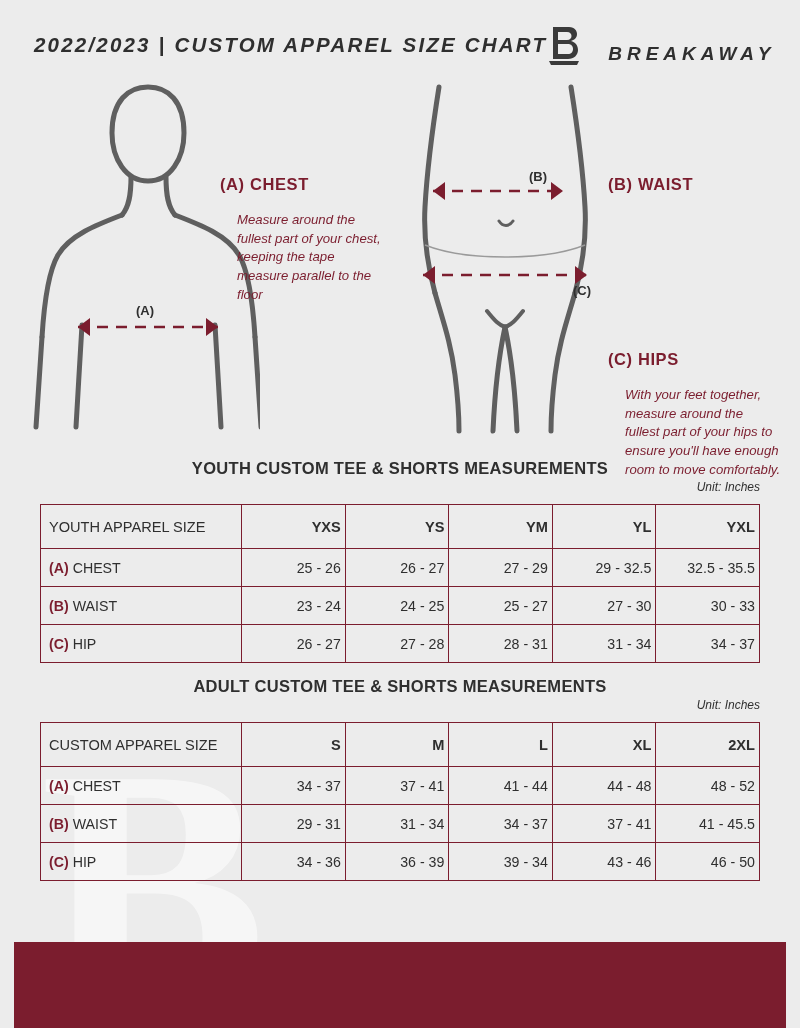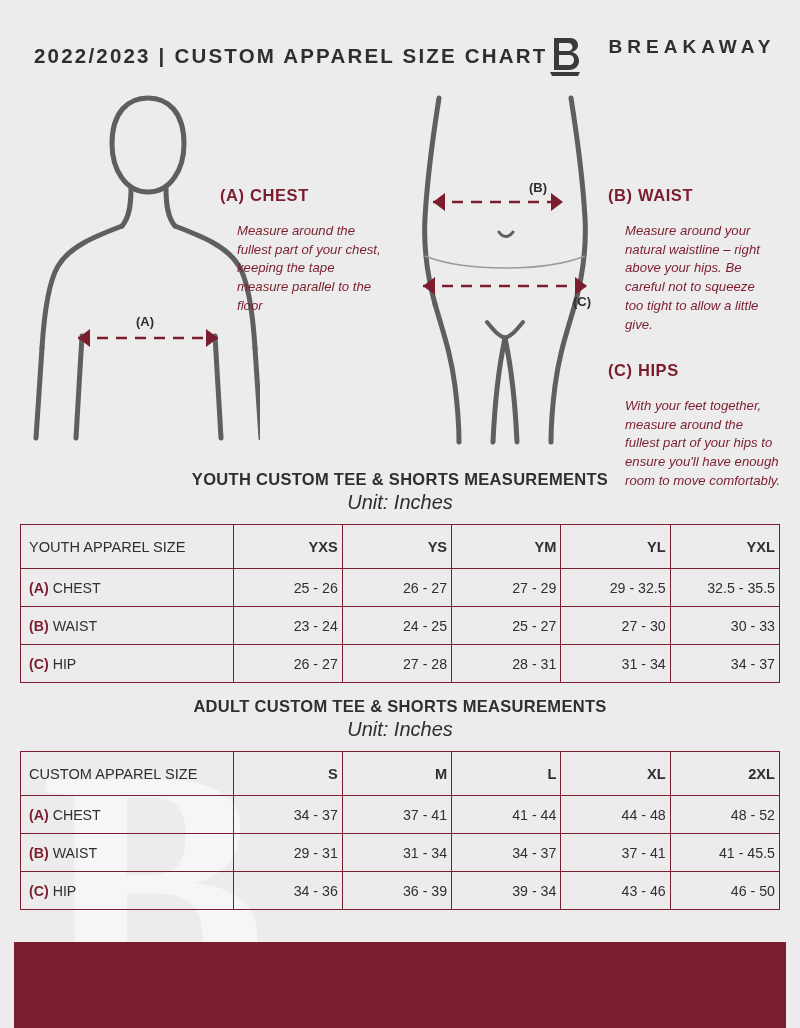--- a/index.html
+++ b/index.html
@@ -34,32 +34,33 @@
     user-select: none;
     z-index: 0;
   }
   .content { position: relative; z-index: 2; }
 
   
   .header {
     display: flex;
     align-items: center;
     justify-content: space-between;
-    padding: 36px 34px 10px 34px;
+    padding: 25px 34px 10px 34px;
+    font-style: italic;
   }
   .header-title {
     font-size: 20.5px;
     font-weight: bold;
     letter-spacing: 2.2px;
     color: #2f2f2f;
     white-space: nowrap;
   }
   .brand {
     display: flex;
-    align-items: flex-start;
+    align-items: flex-end;
     gap: 27px;
   }
   .brand-mark {
     width: 34px;
     height: 40px;
     position: relative;
   }
   .brand-name {
     font-size: 19px;
     font-weight: bold;
@@ -89,32 +90,32 @@
     font-size: 13.2px;
     line-height: 1.42;
     font-style: italic;
     color: #7b1d2e;
   }
   .callout-chest { left: 200px; top: 100px; width: 180px; }
   .callout-waist { left: 588px; top: 100px; width: 185px; }
   .callout-hips  { left: 588px; top: 275px; width: 190px; }
 
   
-  .table-block { margin: 0 20px; }
+  .table-block { margin: 0 40px; }
   .table-title {
     text-align: center;
     font-size: 16.5px;
     font-weight: bold;
     letter-spacing: 0.3px;
     color: #2f2f2f;
     margin: 14px 0 2px 0;
   }
   .table-unit {
-    text-align: center;
-    font-size: 20px;
+    text-align: right;
+    font-size: 12px;
     font-style: italic;
     color: #2f2f2f;
     margin-bottom: 10px;
   }
   table {
     width: 100%;
     border-collapse: collapse;
     table-layout: fixed;
   }
   table td, table th {
@@ -245,21 +246,20 @@
         </svg>
       </div>
 
       <div class="callout callout-chest">
         <h3>(A) CHEST</h3>
         <p>Measure around the fullest part of your chest, keeping the tape measure parallel to the floor</p>
       </div>
 
       <div class="callout callout-waist">
         <h3>(B) WAIST</h3>
-        <p>Measure around your natural waistline – right above your hips. Be careful not to squeeze too tight to allow a little give.</p>
       </div>
 
       <div class="callout callout-hips">
         <h3>(C) HIPS</h3>
         <p>With your feet together, measure around the fullest part of your hips to ensure you'll have enough room to move comfortably.</p>
       </div>
     </div>
 
     <div class="table-block">
       <div class="table-title">YOUTH CUSTOM TEE &amp; SHORTS MEASUREMENTS</div>

